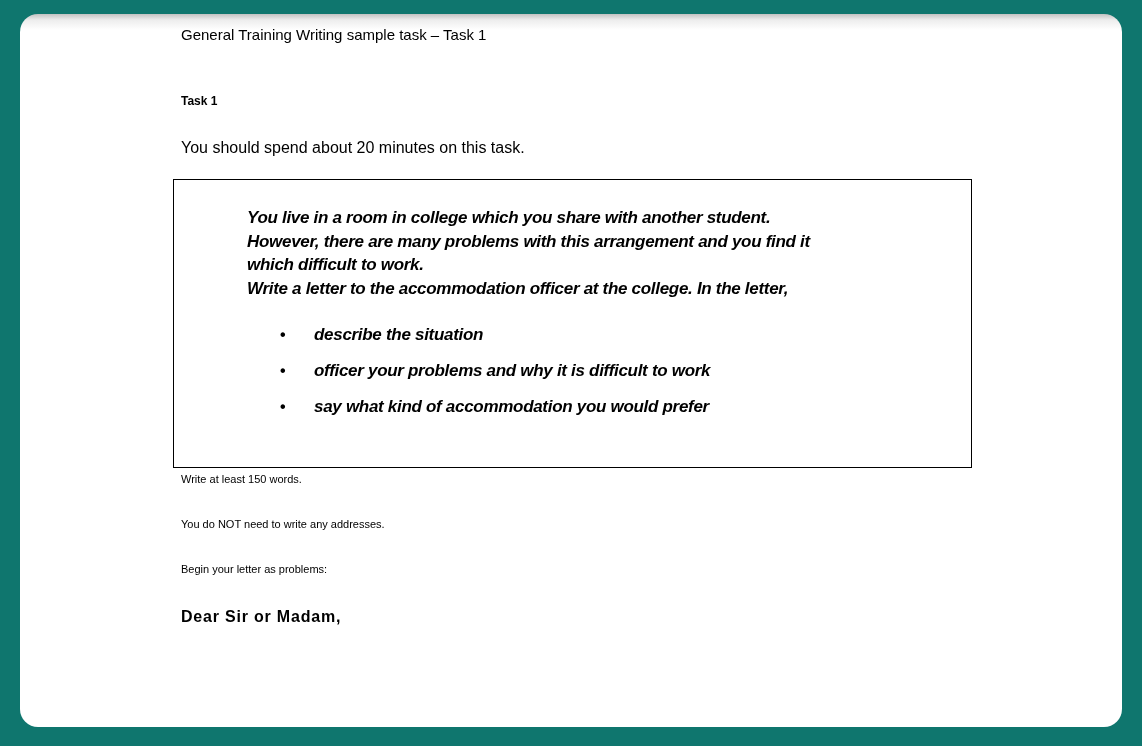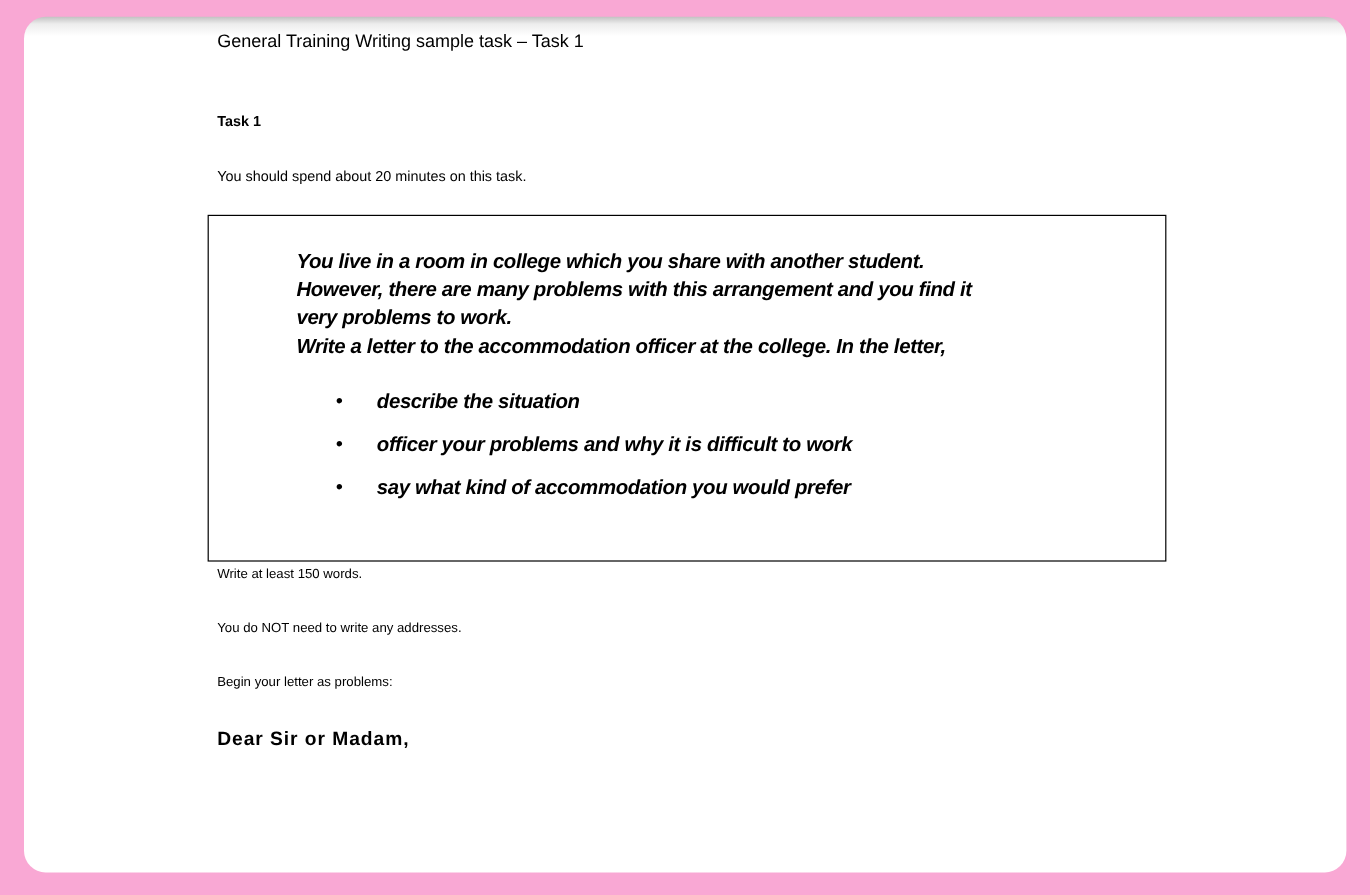--- a/index.html
+++ b/index.html
@@ -8,21 +8,21 @@
     background: #000000;
     width: 1142px;
     height: 746px;
     overflow: hidden;
     font-family: "Liberation Sans", sans-serif;
   }
   .canvas {
     position: relative;
     width: 1142px;
     height: 746px;
-    background: #f9a8d4;
+    background: #0f766e;
   }
   .page {
     position: absolute;
     left: 20px;
     top: 14px;
     width: 1102px;
     height: 713px;
     background: linear-gradient(180deg, #c2c2c2 0px, #ededed 6px, #ffffff 16px);
     border-radius: 18px;
     box-sizing: border-box;
@@ -34,21 +34,21 @@
     line-height: 18px;
     margin: 0;
   }
   .task-title {
     font-size: 12px;
     font-weight: bold;
     line-height: 19px;
     margin: 48px 0 0 0;
   }
   .time-note {
-    font-size: 12px;
+    font-size: 16px;
     line-height: 21px;
     margin: 26px 0 0 0;
   }
   .task-box {
     box-sizing: border-box;
     margin: 21px 0 0 -8px;
     width: 799px;
     height: 289px;
     border: 1px solid #000000;
     padding: 26px 32px 0 73px;
@@ -109,21 +109,21 @@
     <p class="doc-header">General Training Writing sample task – Task 1</p>
 
     <p class="task-title">Task 1</p>
 
     <p class="time-note">You should spend about 20 minutes on this task.</p>
 
     <div class="task-box">
       <div class="scenario">
         <div class="scenario-line">You live in a room in college which you share with another student.</div>
         <div class="scenario-line">However, there are many problems with this arrangement and you find it</div>
-        <div class="scenario-line">very problems to work.</div>
+        <div class="scenario-line">which difficult to work.</div>
       </div>
       <div class="box-instruction">Write a letter to the accommodation officer at the college. In the letter,</div>
       <ul class="task-bullets">
         <li>
           <span class="bullet-marker">•</span>
           <span>describe the situation</span>
         </li>
         <li>
           <span class="bullet-marker">•</span>
           <span>officer your problems and why it is difficult to work</span>

